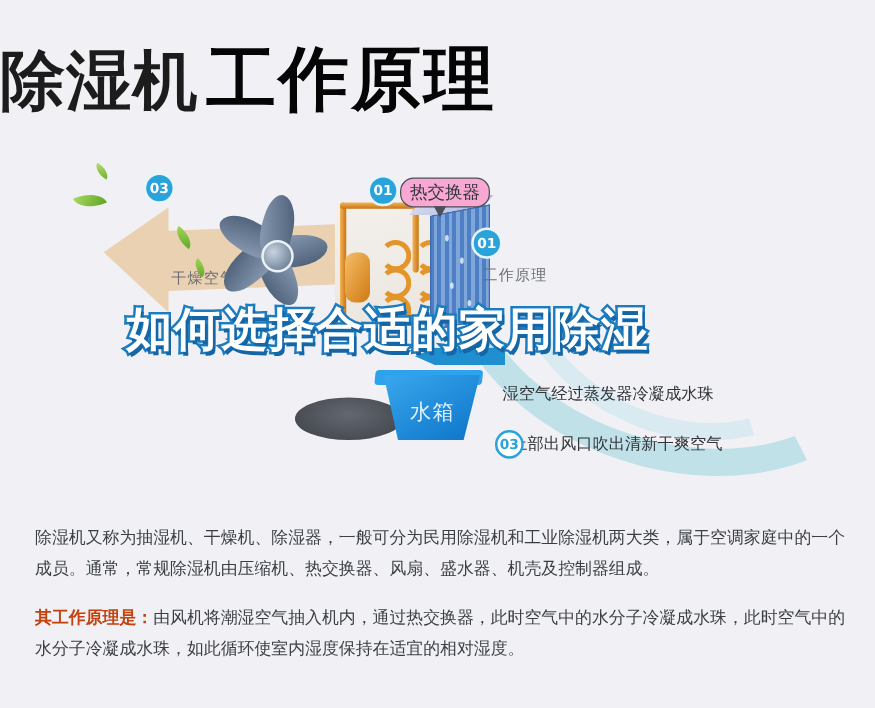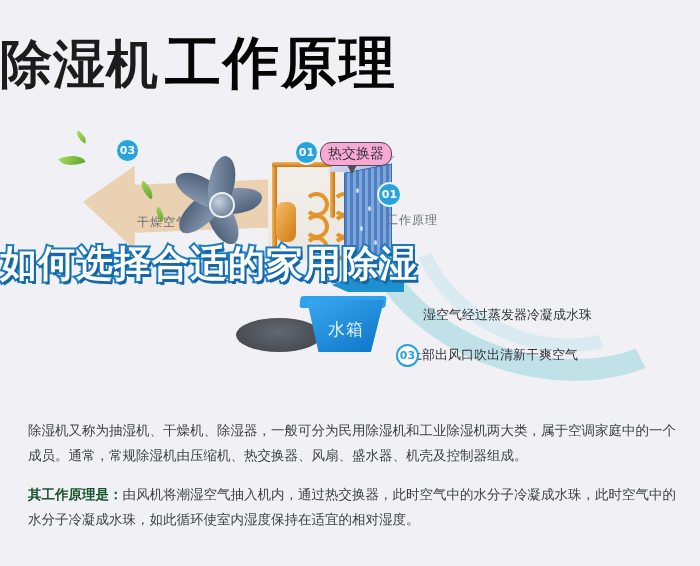--- a/index.html
+++ b/index.html
@@ -186,45 +186,45 @@
   .wet-label{
     position:absolute;left:386px;top:94px;font-size:12px;color:#6a7076;
     letter-spacing:1px;font-family:"DejaVu Sans",sans-serif;
   }
 
   
   .step{
     position:absolute;font-size:13px;color:#2f3338;white-space:nowrap;
     font-family:"DejaVu Sans",sans-serif;
   }
-  .step2-line{left:423px;top:188px;}
+  .step2-line{left:402px;top:188px;}
   .step3-row{position:absolute;left:396px;top:228px;display:flex;align-items:center;gap:7px;}
 
   
   .overlay{
-    position:absolute;left:0;top:243px;width:620px;
+    position:absolute;left:0;top:243px;width:620px;text-align:center;
     pointer-events:none;
   }
   .overlay span{
     display:block;font-size:37px;font-weight:bold;line-height:1.12;
     color:#ffffff;letter-spacing:1px;
     font-family:"DejaVu Sans",sans-serif;
     -webkit-text-stroke:4px #1b7cc0;
     paint-order:stroke fill;
     text-shadow:2px 3px 0 #1566a6;
   }
 
   
   .body-text{
     position:absolute;left:28px;top:418px;width:648px;
     font-size:13.5px;line-height:25px;color:#3b3f45;
     font-family:"DejaVu Sans",sans-serif;
   }
   .body-text p{margin:0 0 14px 0;}
-  .body-text .lead{font-weight:bold;color:#14532d;}
+  .body-text .lead{font-weight:bold;color:#c2410c;}
 </style>
 </head>
 <body>
 
 <div class="page">
 
   <div class="title-wrap">
     <span class="title-a">除湿机</span><span class="title-b">工作原理</span>
   </div>
 

